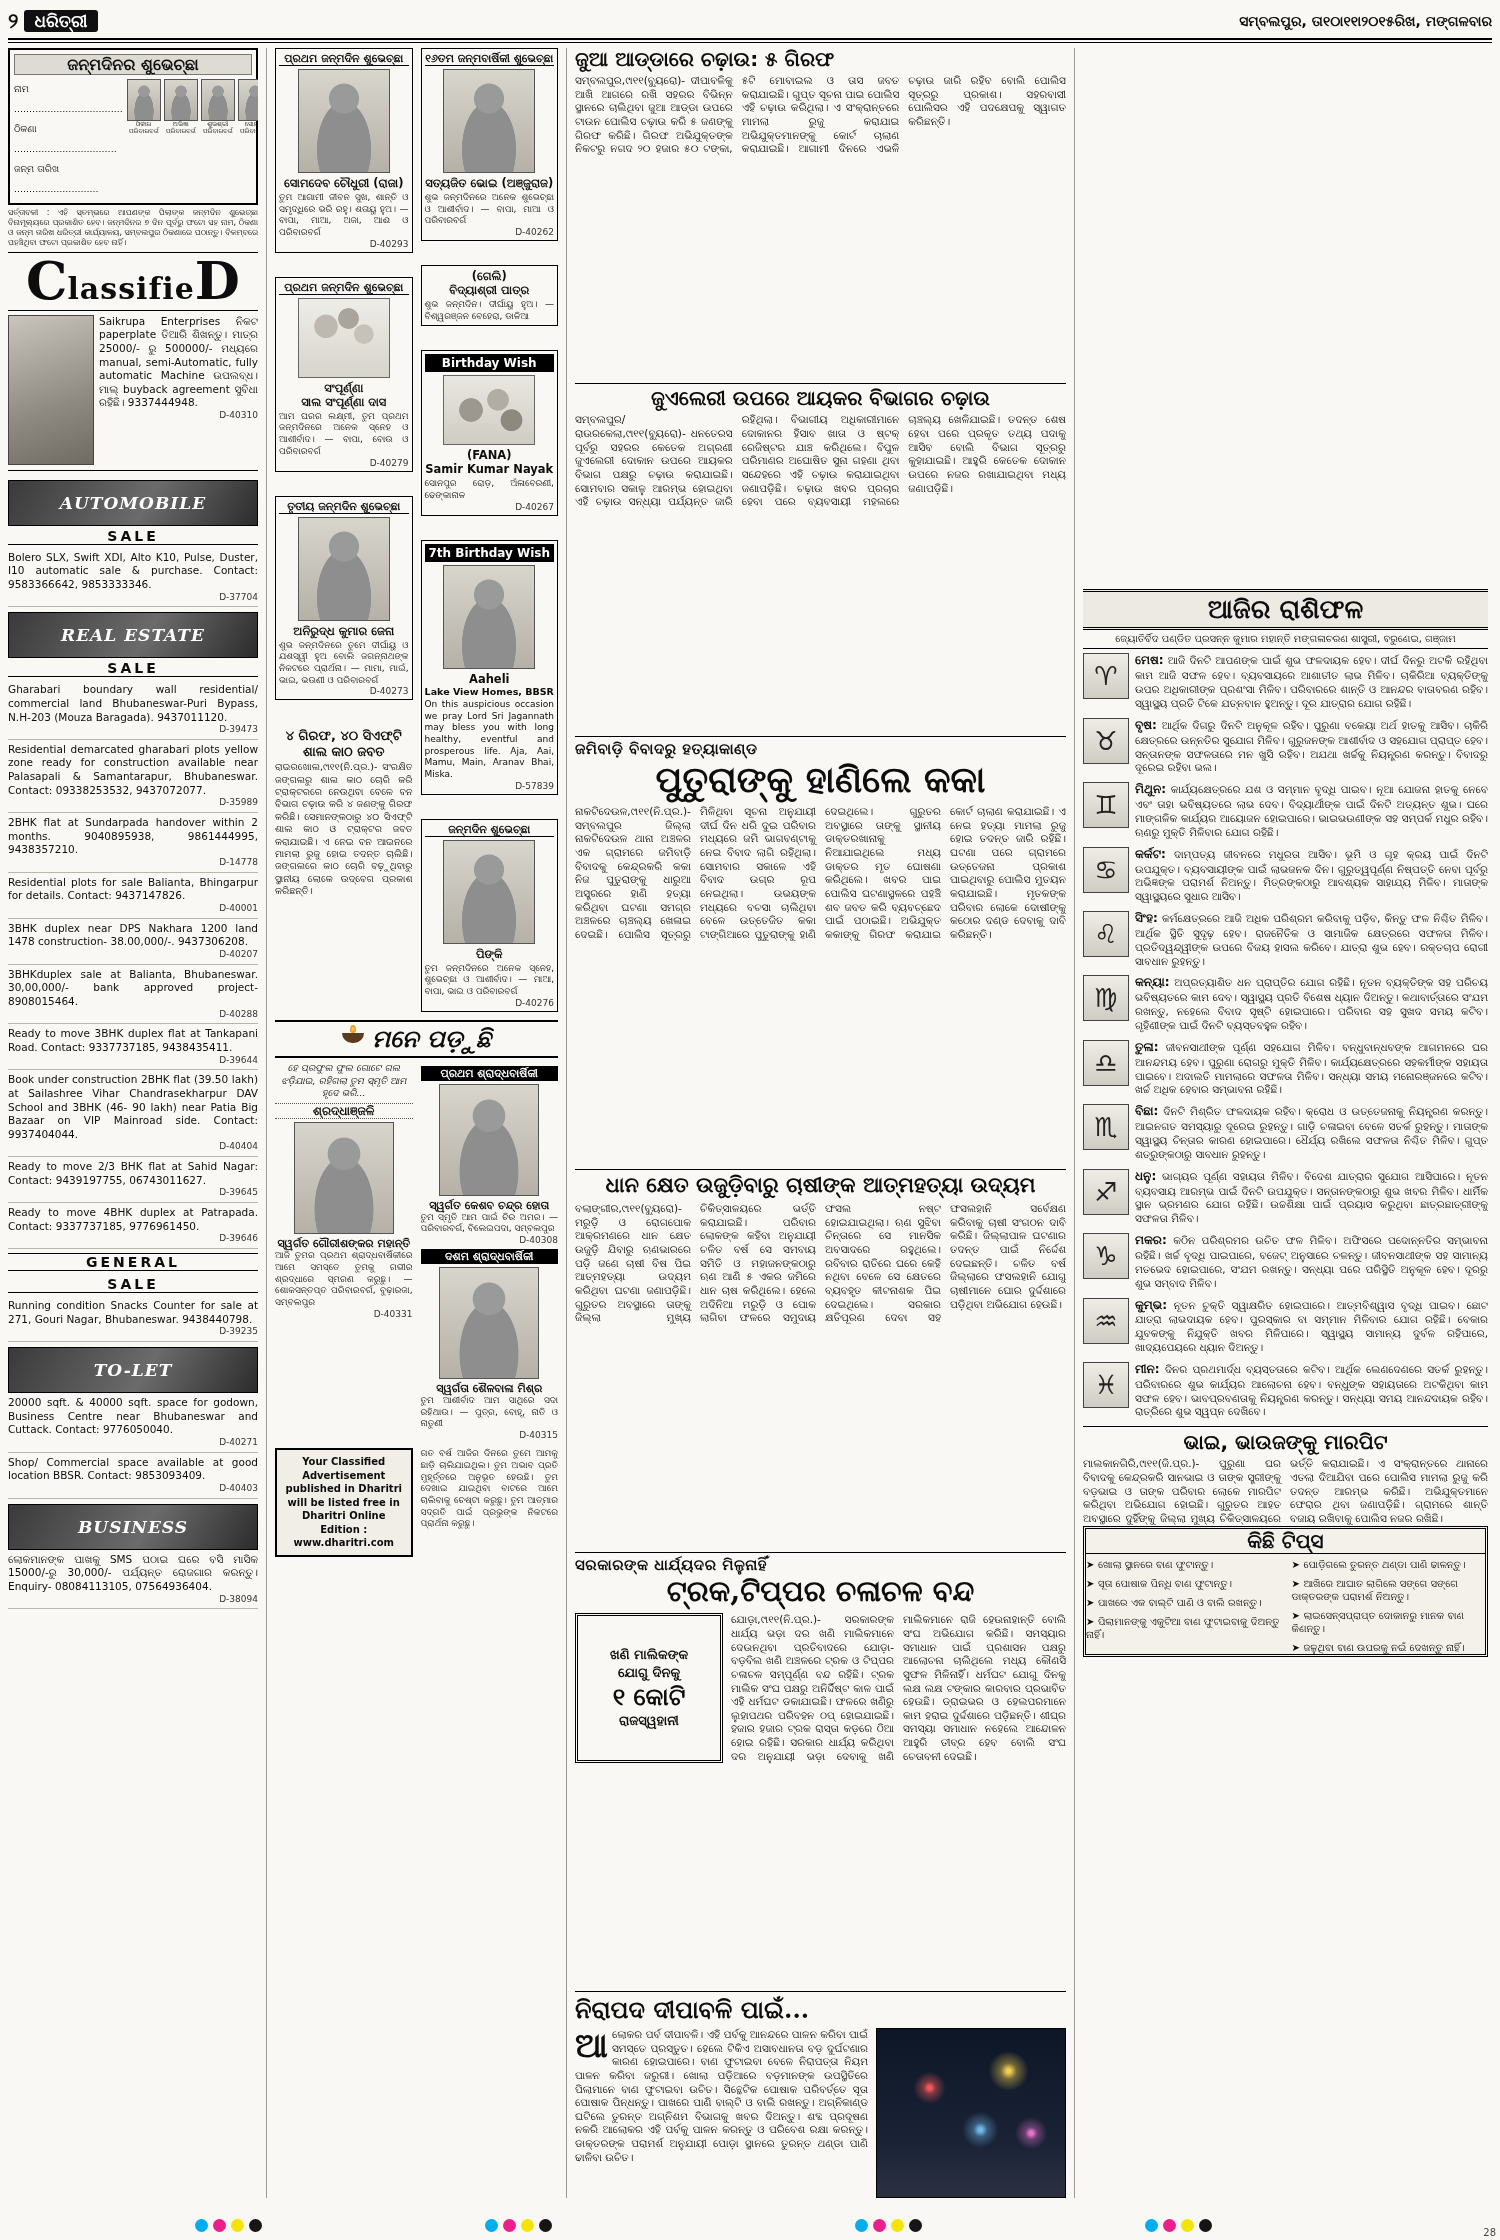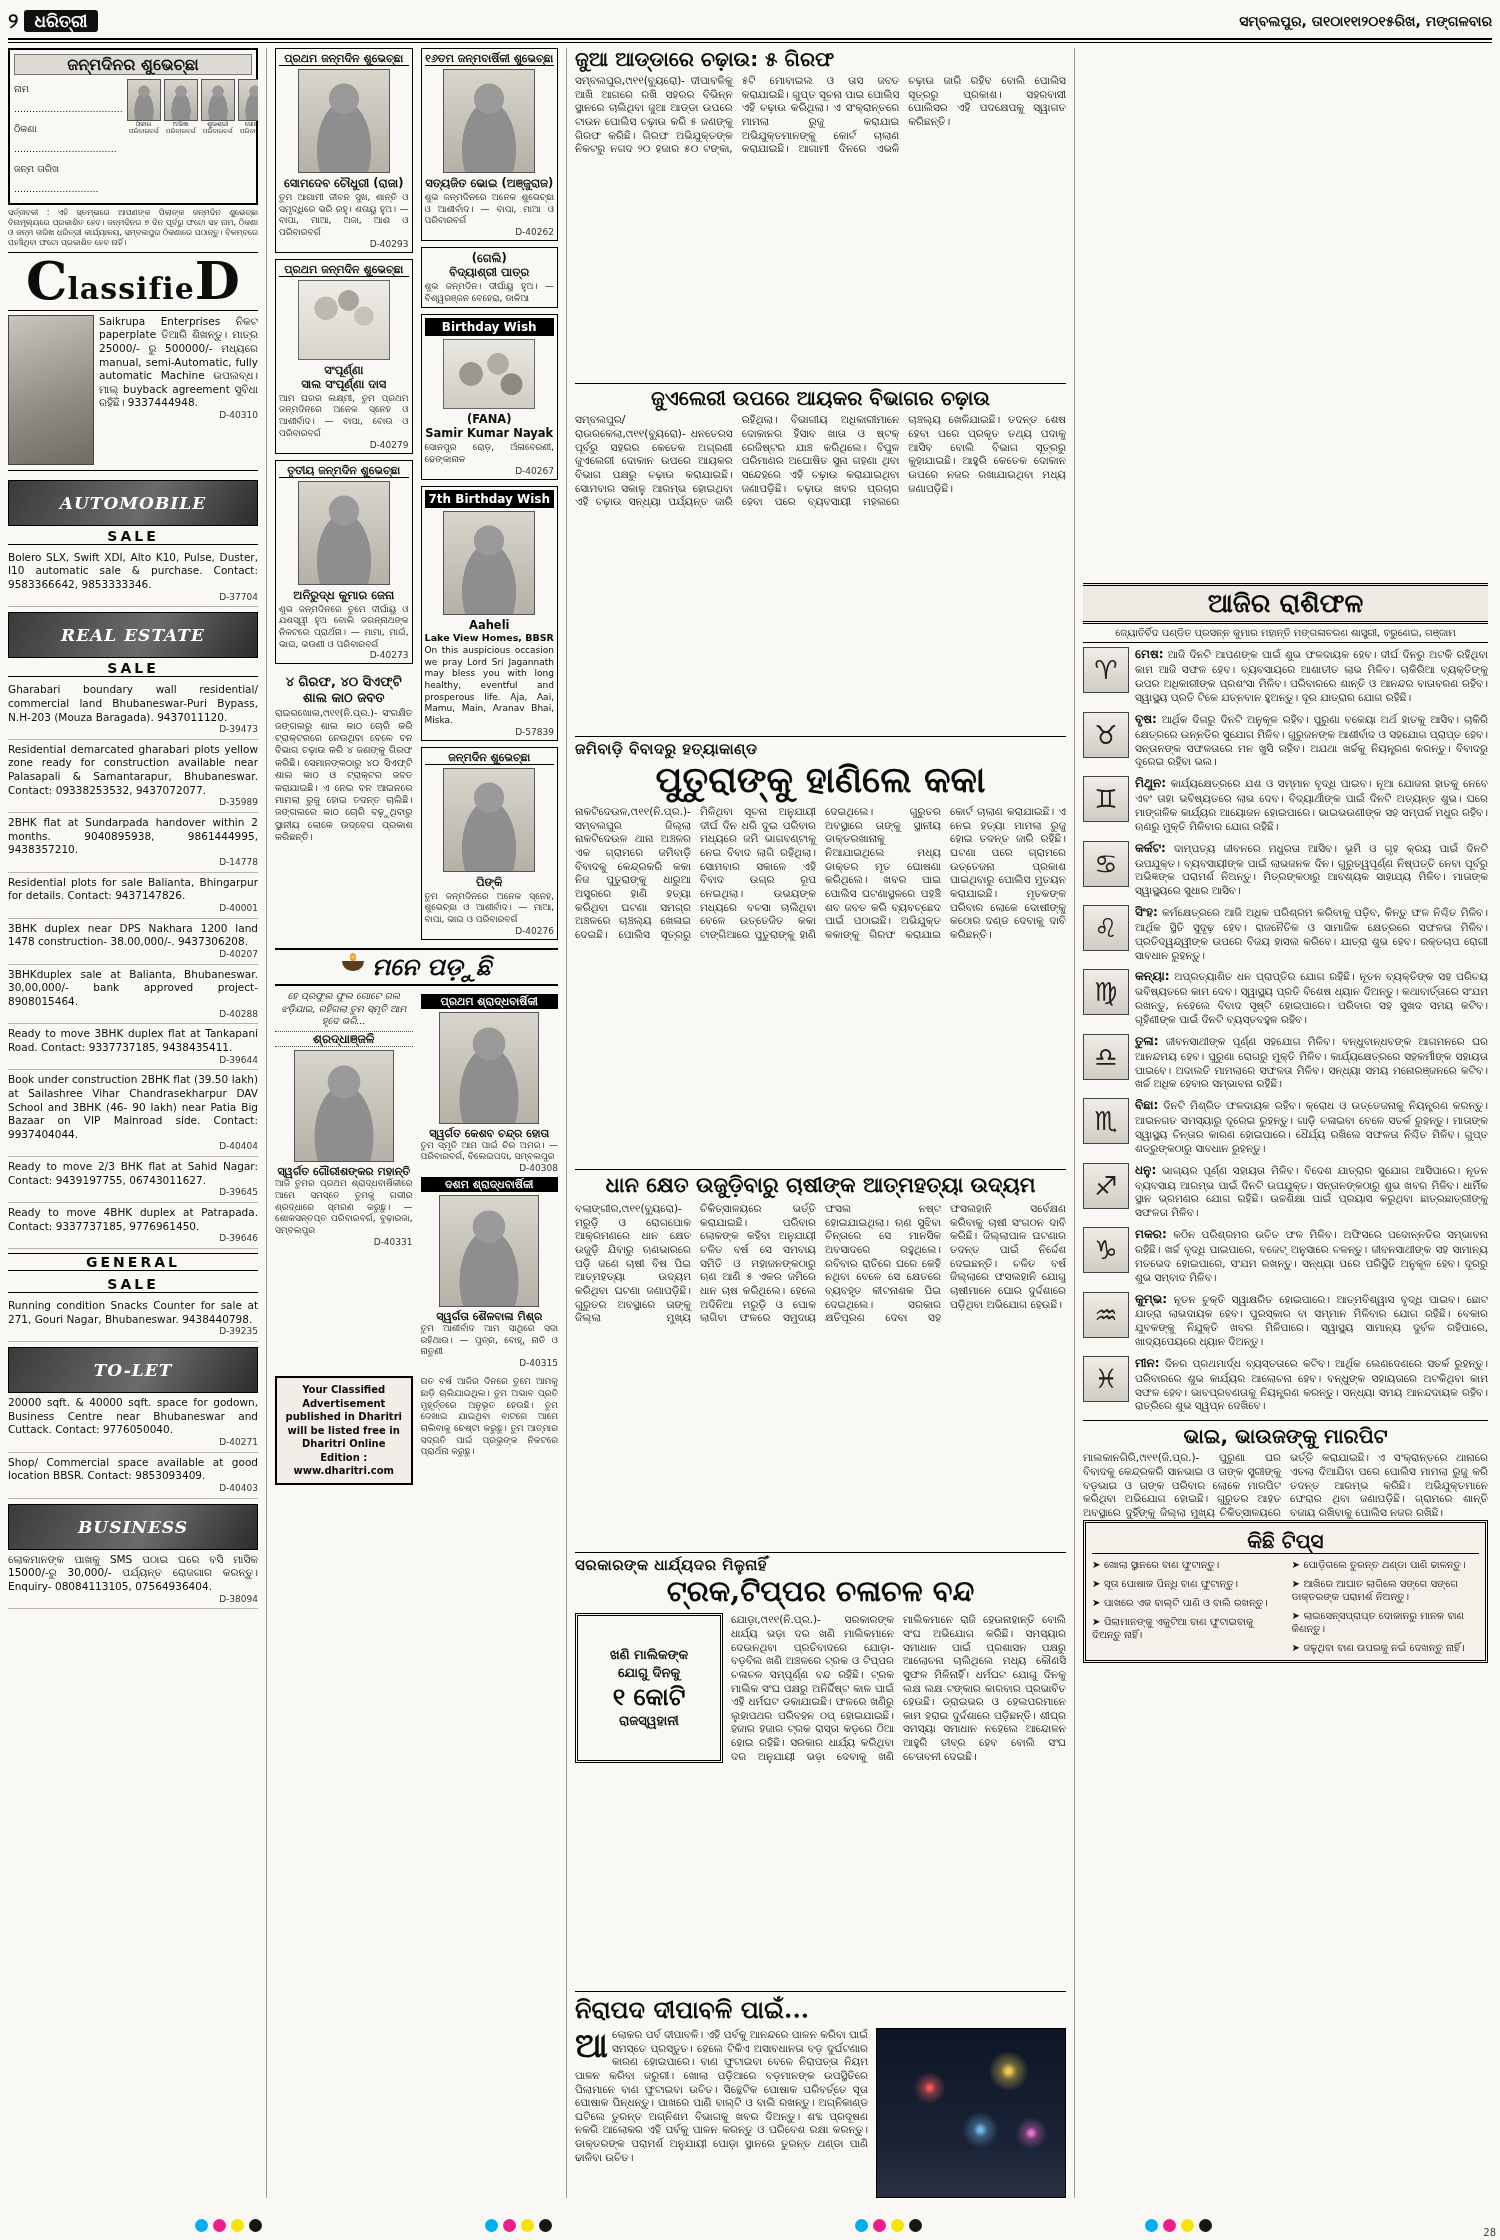--- a/index.html
+++ b/index.html
@@ -42,21 +42,21 @@
   .clogo .big{font-size:52px;font-weight:bold;line-height:.85}
   .clogo .mid{font-size:30px;font-weight:bold;letter-spacing:1px}
   .introad{display:flex;gap:5px;border-bottom:1px solid #000;padding-bottom:5px;margin-bottom:4px}
   .artbox{width:86px;height:150px;flex:none;background:linear-gradient(160deg,#c9c5bc,#8f8b82 60%,#6f6b63);border:1px solid #444}
   .imgbanner{height:46px;background:linear-gradient(120deg,#3a3a3a,#6b6b6b 55%,#2c2c2c);color:#fff;display:flex;align-items:center;justify-content:center;font-weight:bold;font-style:italic;font-size:17px;letter-spacing:1px;font-family:"DejaVu Serif",serif;margin-top:5px;border:1px solid #000}
   .salehead{text-align:center;font-weight:bold;font-size:14px;letter-spacing:3px;border-bottom:1px solid #000;margin:2px 0 3px}
   .ad{border-bottom:1px solid #b9b5ac;padding:3px 0;font-size:10.5px;line-height:1.3;text-align:justify}
   .footer-note{border:2px solid #000;padding:5px;font-size:10px;text-align:center;font-weight:bold;line-height:1.35;background:#f1eee7}
   
   .two{display:flex;gap:8px}
-  .sub{width:138px;display:flex;flex-direction:column;gap:6px}
+  .sub{width:138px;display:flex;flex-direction:column;gap:24px}
   .bday{border:1px solid #000;padding:3px;text-align:center}
   .bday-head{font-weight:bold;font-size:11px;border-bottom:1px solid #000;margin-bottom:3px;font-family:"DejaVu Serif",serif}
   .bday .ph{width:92px;height:104px;margin:0 auto 3px}
   .bday-name{font-weight:bold;font-size:11.5px}
   .bday-text{font-size:9px;line-height:1.3;text-align:justify;margin-top:2px}
   .blackbar{background:#000;color:#fff;font-weight:bold;font-size:12px;padding:2px 0;margin-bottom:3px}
   .balloons{width:92px;height:80px;margin:0 auto 3px;border:1px solid #666;background:radial-gradient(circle at 30% 35%,#bdb9b0 0 14%,transparent 15%),radial-gradient(circle at 55% 25%,#a9a59c 0 13%,transparent 14%),radial-gradient(circle at 72% 45%,#c6c2b9 0 12%,transparent 13%),linear-gradient(#efede8,#d7d4cc)}
   .flowers{width:92px;height:70px;margin:0 auto 3px;border:1px solid #666;background:radial-gradient(circle at 30% 50%,#9c988f 0 16%,transparent 17%),radial-gradient(circle at 60% 35%,#b1ada4 0 15%,transparent 16%),radial-gradient(circle at 75% 65%,#8d897f 0 13%,transparent 14%),linear-gradient(#e9e7e1,#cfccc4)}
   .brief-head{font-weight:bold;font-size:13px;line-height:1.2;text-align:center;margin:4px 0 2px}
   
@@ -97,21 +97,21 @@
   .h-diw{font-size:24px;font-weight:bold;font-family:"DejaVu Serif",serif;margin-bottom:4px}
   
   .rashi-title{text-align:center;font-weight:bold;font-size:26px;font-family:"DejaVu Serif",serif;border-top:3px double #000;border-bottom:3px double #000;padding:2px 0;background:#eceae3}
   .rashi-intro{font-size:10px;text-align:center;border-bottom:1px solid #000;padding:3px 0;margin-bottom:4px}
   .sign{display:flex;gap:6px;margin-bottom:7px}
   .sign .icon{flex:none;width:46px;height:46px;border:1px solid #444;background:linear-gradient(#efede6,#cfccc3);display:flex;align-items:center;justify-content:center;font-size:26px;color:#222}
   .sign .txt{font-size:10.5px;line-height:1.32;text-align:justify}
   .sign .txt b{font-size:12px}
   
   .h-bhai{font-size:20px;font-weight:bold;text-align:center;margin-bottom:3px}
-  .tipsbox{border:3px double #000;padding:6px;background:#f4f1ea}
+  .tipsbox{border:3px double #000;background:#f4f1ea}
   .tips-title{text-align:center;font-weight:bold;font-size:20px;font-family:"DejaVu Serif",serif;border-bottom:1px solid #000;margin-bottom:4px}
   .tips{list-style:none;columns:2;column-gap:12px}
   .tips li{font-size:10px;line-height:1.3;margin-bottom:6px;break-inside:avoid}
   .tips li::before{content:"➤ ";font-weight:bold}
   
   .regmarks{position:absolute;bottom:5px;left:0;width:100%;height:16px}
   .reggrp{position:absolute;top:0;display:flex;gap:5px}
   .dot{width:13px;height:13px;border-radius:50%}
   .d-c{background:#00adee}.d-m{background:#ec1e8c}.d-y{background:#f5e400}.d-k{background:#151515}
   .corner{position:absolute;right:4px;bottom:2px;font-size:10px;color:#444}

